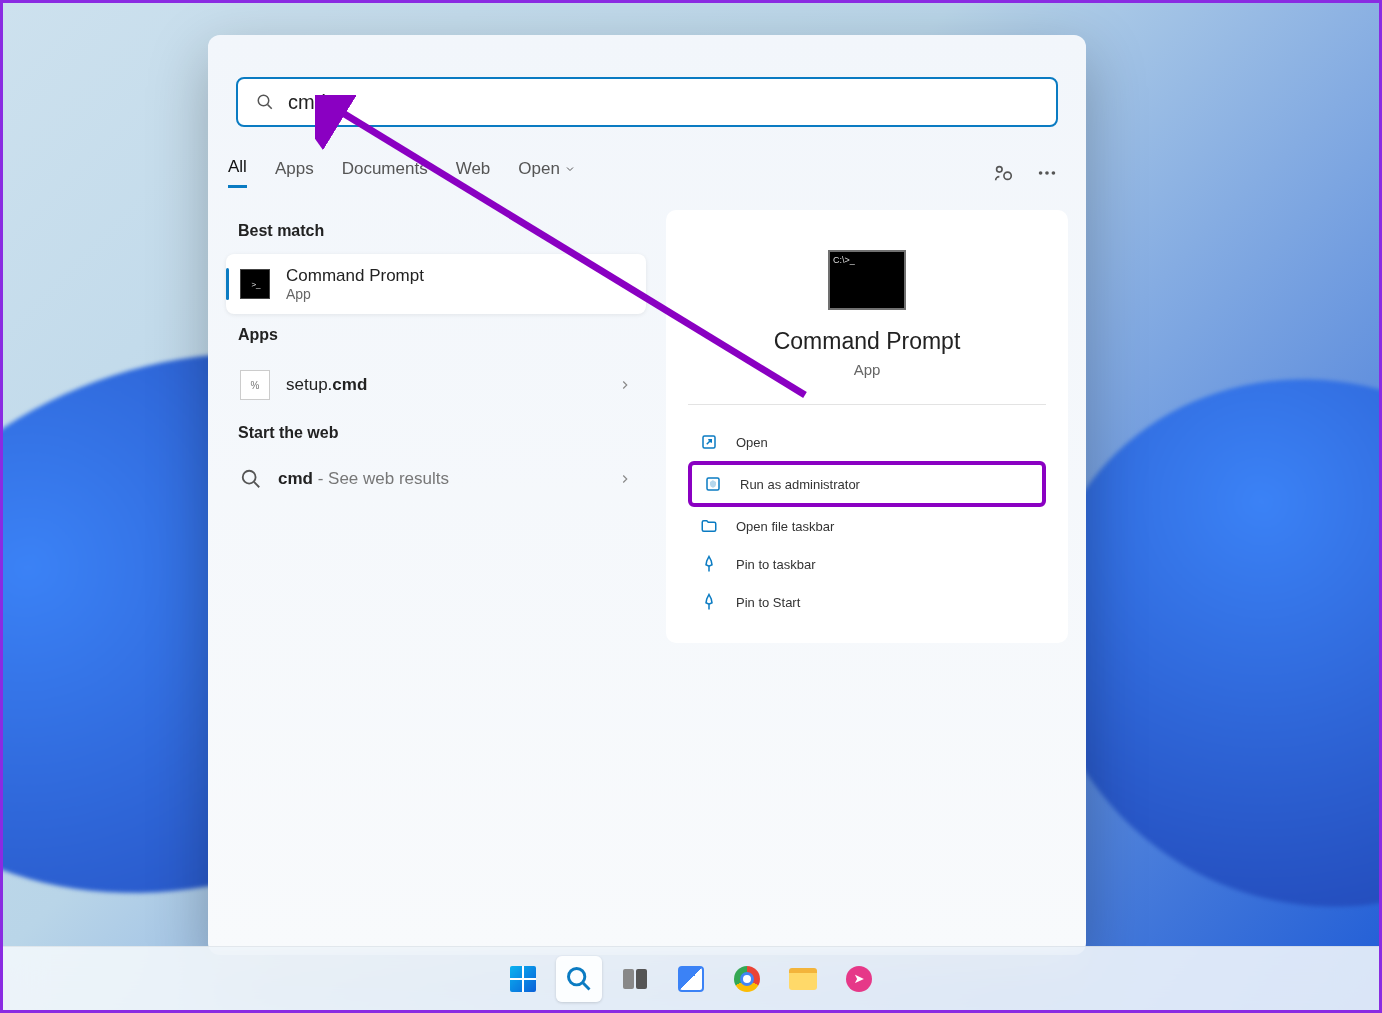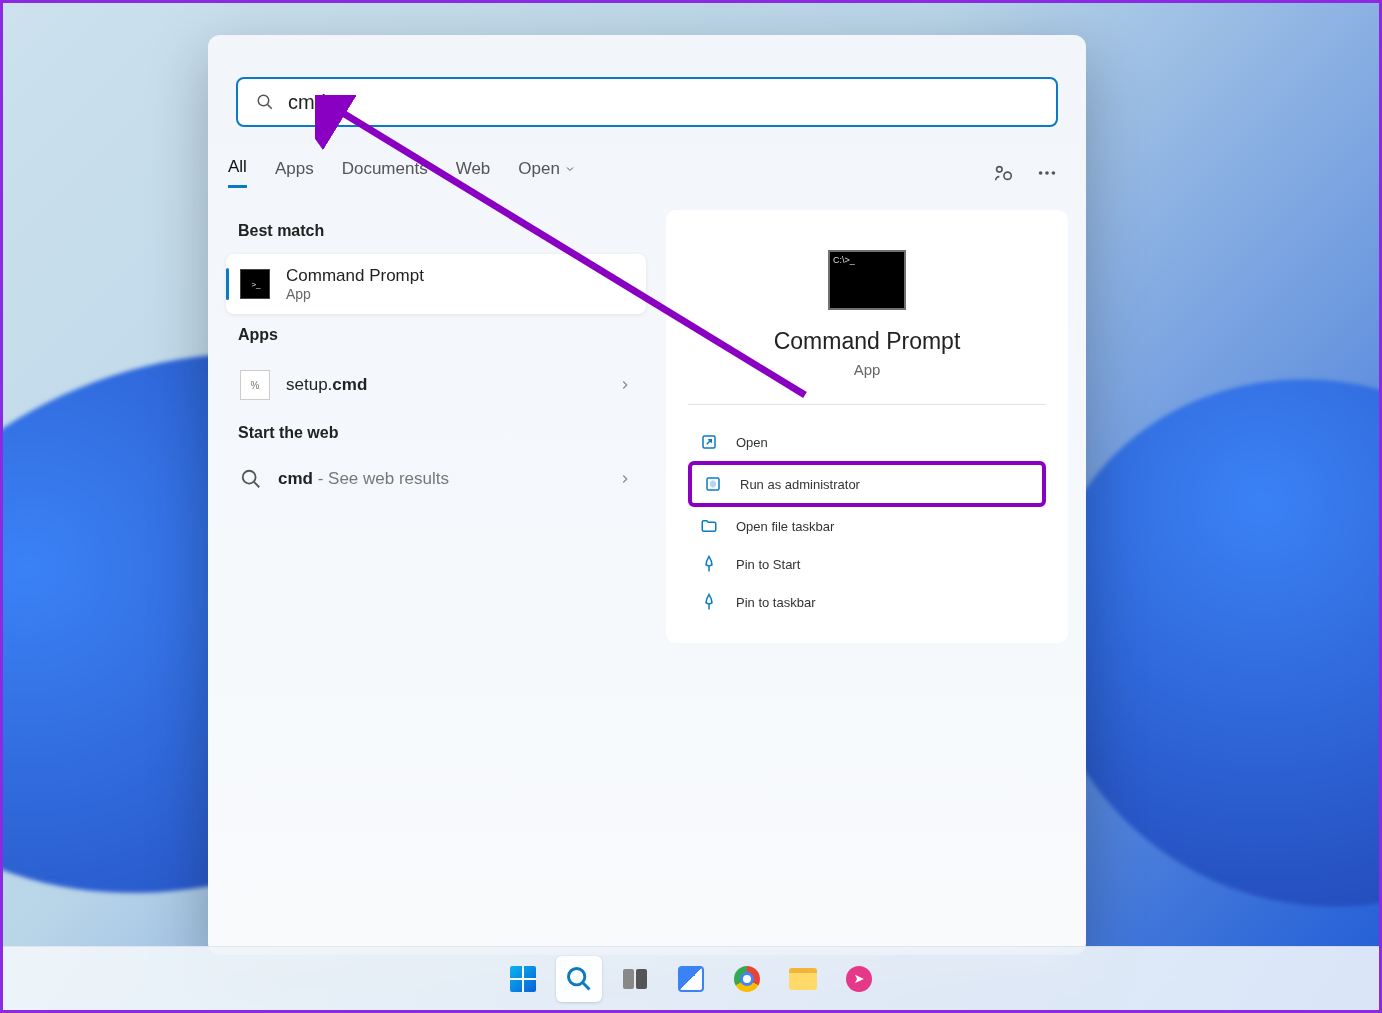--- a/index.html
+++ b/index.html
@@ -224,27 +224,27 @@
       <div class="action-item">
         <svg class="action-icon" viewBox="0 0 24 24" fill="none" stroke="currentColor" stroke-width="2">
             <path d="M3 7a2 2 0 012-2h4l2 2h8a2 2 0 012 2v8a2 2 0 01-2 2H5a2 2 0 01-2-2V7z"></path>
           </svg>
         <span>Open file taskbar</span>
       </div>
       <div class="action-item">
         <svg class="action-icon" viewBox="0 0 24 24" fill="none" stroke="currentColor" stroke-width="2">
             <path d="M12 2l3 6 1 5-4 2-4-2 1-5 3-6zM12 15v7"></path>
           </svg>
+        <span>Pin to taskbar</span>
+      </div>
+      <div class="action-item">
+        <svg class="action-icon" viewBox="0 0 24 24" fill="none" stroke="currentColor" stroke-width="2">
+            <path d="M12 2l3 6 1 5-4 2-4-2 1-5 3-6zM12 15v7"></path>
+          </svg>
         <span>Pin to Start</span>
-      </div>
-      <div class="action-item">
-        <svg class="action-icon" viewBox="0 0 24 24" fill="none" stroke="currentColor" stroke-width="2">
-            <path d="M12 2l3 6 1 5-4 2-4-2 1-5 3-6zM12 15v7"></path>
-          </svg>
-        <span>Pin to taskbar</span>
       </div>
     </div>
   </div>
 </div>
 
 <svg class="annotation-arrow" viewBox="0 0 510 330">
   <defs>
     <marker id="ah" markerWidth="16" markerHeight="16" refX="2" refY="6" orient="auto">
       <path d="M0,0 L0,12 L14,6 z" fill="#8a00c2"></path>
     </marker>

